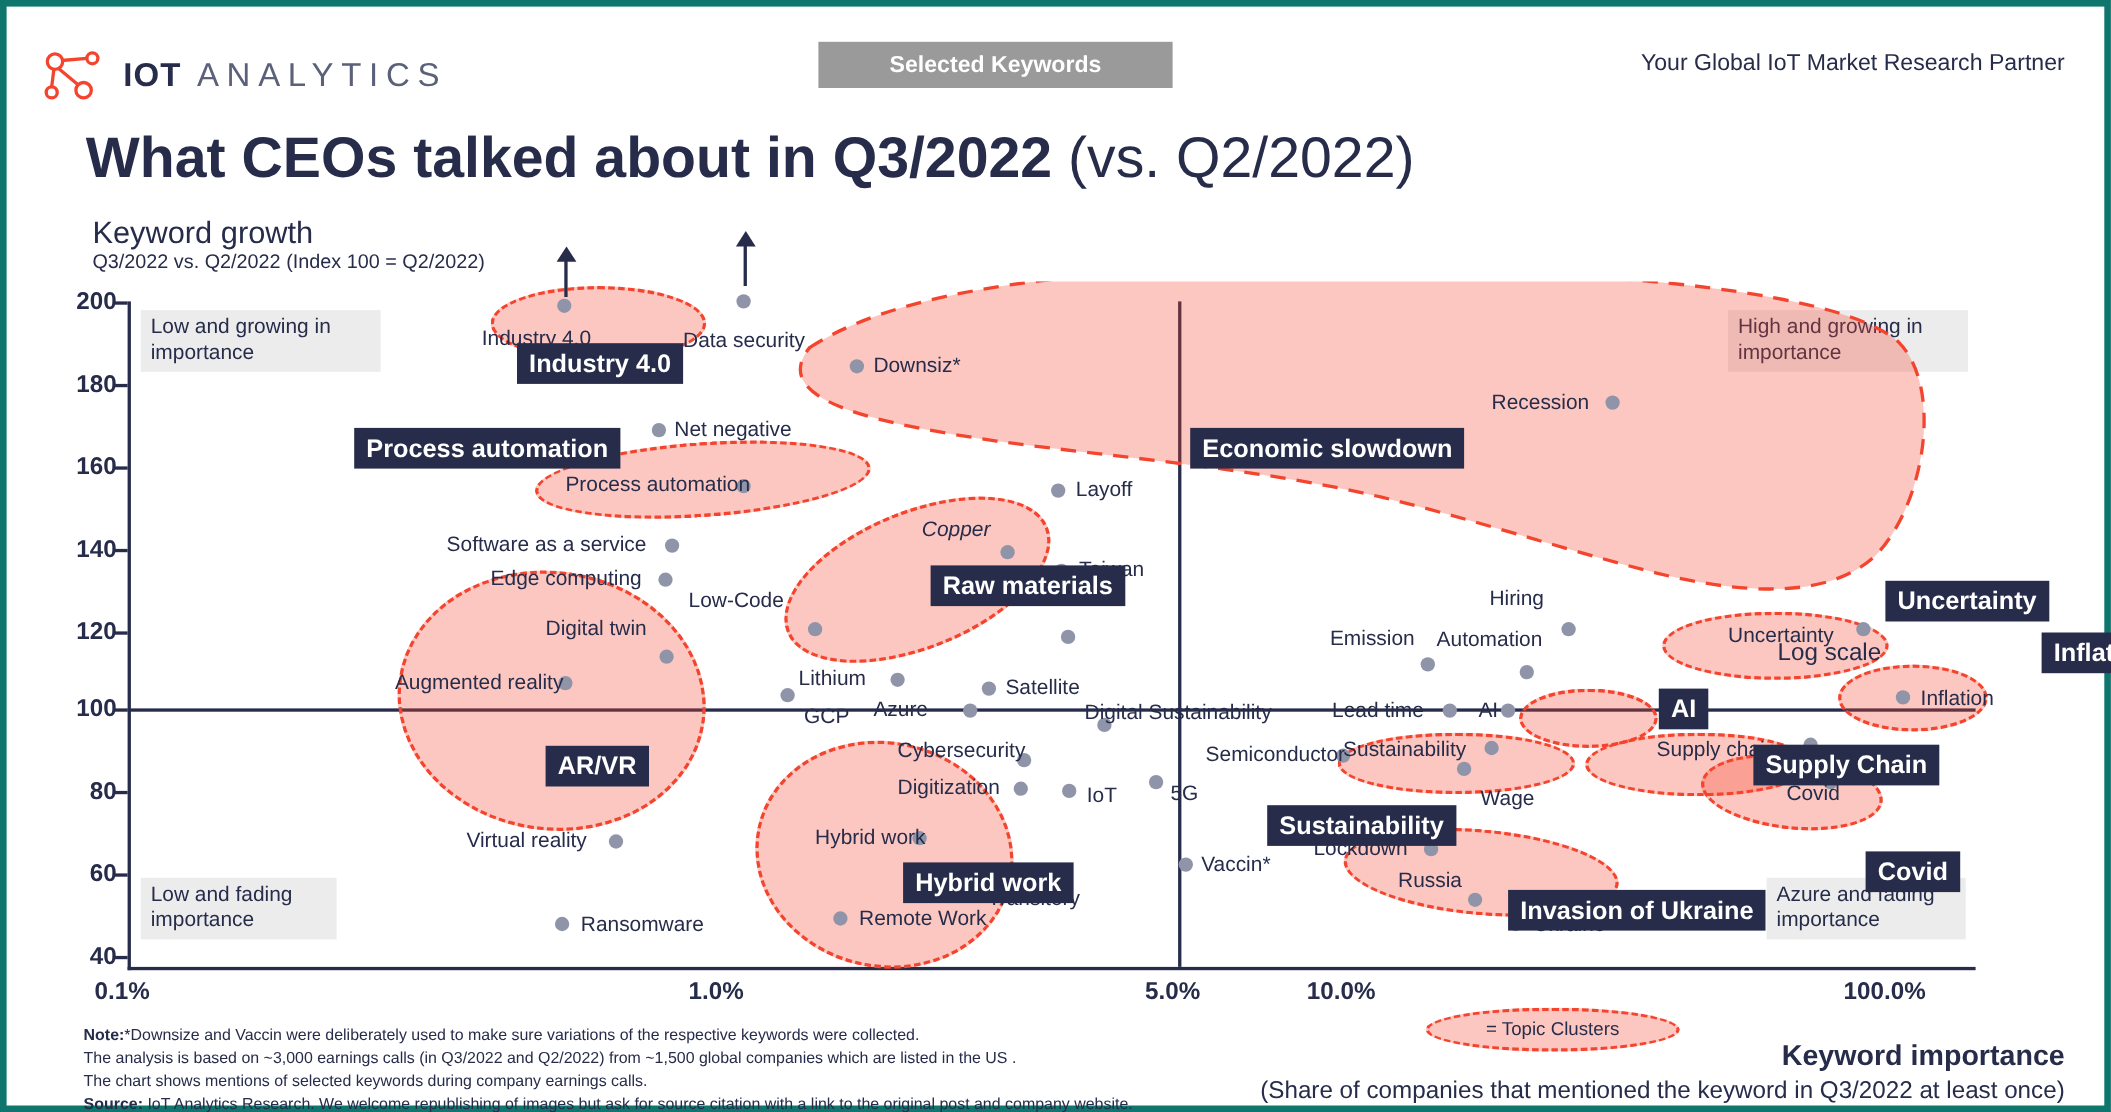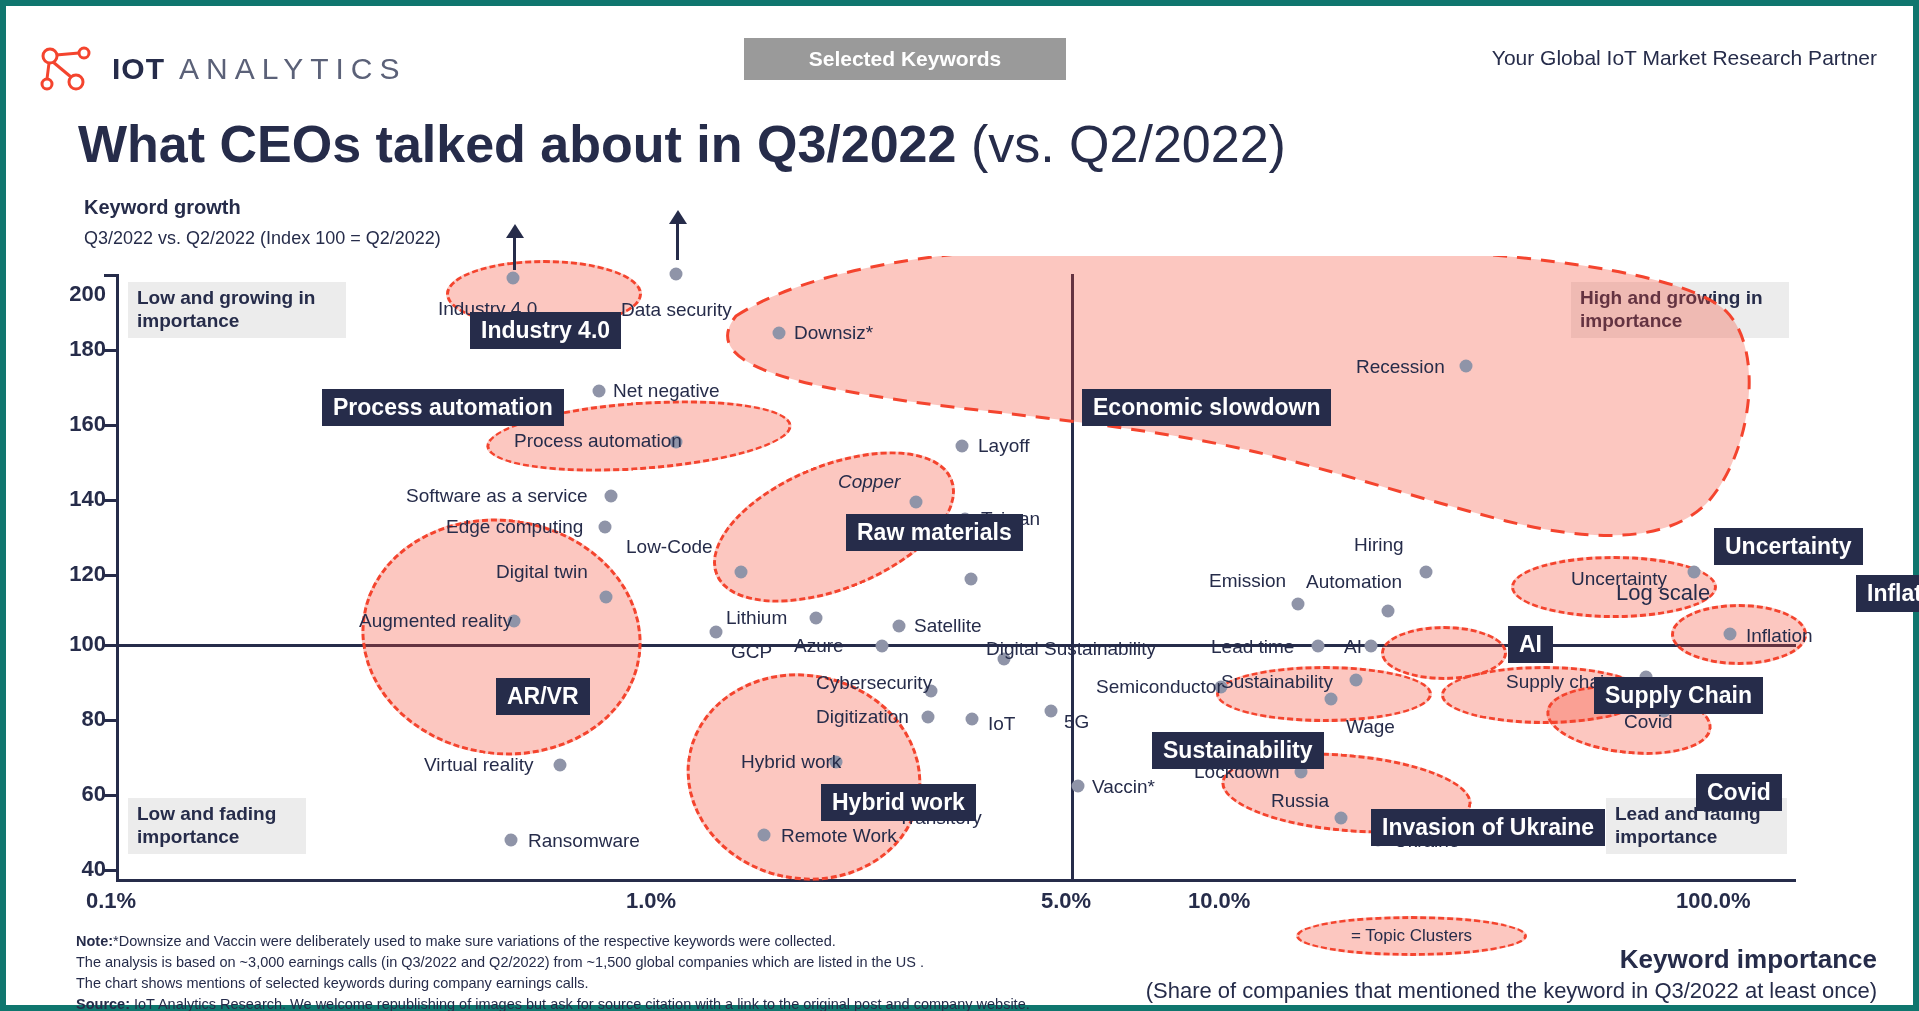--- a/index.html
+++ b/index.html
@@ -21,37 +21,37 @@
   .logo-text-analytics{font-size:30px;color:#5b6178;letter-spacing:7px;margin-left:14px;font-weight:300;}
   #selected-keywords{
     position:absolute;left:738px;top:32px;width:322px;height:42px;
     background:#9a9a9a;color:#fff;display:flex;align-items:center;justify-content:center;
     font-size:21px;font-weight:bold;
   }
   #tagline{position:absolute;right:36px;top:40px;font-size:21px;color:#262c4a;}
   #main-title{position:absolute;left:72px;top:108px;font-size:52px;color:#262c4a;}
   #main-title .bold{font-weight:bold;}
   #main-title .light{font-weight:400;}
-  #sub-title{position:absolute;left:78px;top:190px;font-size:20px;font-weight:bold;color:#262c4a;}
+  #sub-title{position:absolute;left:78px;top:190px;font-size:28px;font-weight:normal;color:#262c4a;}
   #sub-sub-title{position:absolute;left:78px;top:222px;font-size:18px;color:#262c4a;}
 
   
   #plot{
     position:absolute;left:110px;top:268px;width:1680px;height:608px;
   }
   .axis-line{position:absolute;background:#262c4a;}
   #y-axis{left:0;top:0;width:3px;height:608px;}
   #x-axis{left:0;top:605px;width:1680px;height:3px;}
   #mid-h{left:0;top:370px;width:1680px;height:3px;background:#262c4a;position:absolute;}
   #mid-v{left:955px;top:0;width:3px;height:605px;background:#262c4a;position:absolute;}
   .ytick{position:absolute;left:-68px;width:58px;text-align:right;font-size:22px;font-weight:bold;color:#262c4a;}
   .ytick-mark{position:absolute;left:-12px;width:12px;height:3px;background:#262c4a;}
   .xtick{position:absolute;top:614px;font-size:22px;font-weight:bold;color:#262c4a;}
 
-  .quad{position:absolute;background:#ececec;color:#262c4a;font-size:19px;font-weight:bold;padding:5px 9px;line-height:1.2;}
+  .quad{position:absolute;background:#ececec;color:#262c4a;font-size:19px;font-weight:normal;padding:5px 9px;line-height:1.2;}
 
   .point{position:absolute;width:13px;height:13px;border-radius:50%;background:#8f94a8;transform:translate(-50%,-50%);}
   .plabel{position:absolute;font-size:19px;color:#262c4a;white-space:nowrap;}
 
   .cluster{position:absolute;border:3px dashed #f4442e;background:rgba(244,68,46,0.30);border-radius:50%;}
 
   .tagbox{position:absolute;background:#262c4a;color:#fff;font-size:23px;font-weight:bold;padding:5px 11px;white-space:nowrap;}
 
   .arrow{position:absolute;width:0;height:0;border-left:9px solid transparent;border-right:9px solid transparent;border-bottom:14px solid #262c4a;}
   .arrowstem{position:absolute;width:3px;background:#262c4a;}
@@ -99,21 +99,21 @@
   <div id="sub-title">Keyword growth</div>
   <div id="sub-sub-title">Q3/2022 vs. Q2/2022 (Index 100 = Q2/2022)</div>
 
   <div id="plot">
 
     <div class="axis-line" id="y-axis"></div>
     <div class="axis-line" id="x-axis"></div>
     <div id="mid-h"></div>
     <div id="mid-v"></div>
 
-    <div class="ytick" style="top:-13px;margin-top:20px;">200</div>
+    <div class="ytick" style="top:-13px;">200</div>
     <div class="ytick-mark" style="top:0;"></div>
     <div class="ytick" style="top:62px;">180</div>
     <div class="ytick-mark" style="top:75px;"></div>
     <div class="ytick" style="top:137px;">160</div>
     <div class="ytick-mark" style="top:150px;"></div>
     <div class="ytick" style="top:212px;">140</div>
     <div class="ytick-mark" style="top:225px;"></div>
     <div class="ytick" style="top:287px;">120</div>
     <div class="ytick-mark" style="top:300px;"></div>
     <div class="ytick" style="top:357px;">100</div>
@@ -127,21 +127,21 @@
 
     <div class="xtick" style="left:-30px;">0.1%</div>
     <div class="xtick" style="left:510px;">1.0%</div>
     <div class="xtick" style="left:925px;">5.0%</div>
     <div class="xtick" style="left:1072px;">10.0%</div>
     <div class="xtick" style="left:1560px;">100.0%</div>
 
     <div class="quad" style="left:12px;top:8px;width:200px;">Low and growing in importance</div>
     <div class="quad" style="left:12px;top:524px;width:160px;">Low and fading importance</div>
     <div class="quad" style="left:1455px;top:8px;width:200px;">High and growing in importance</div>
-    <div class="quad" style="left:1490px;top:524px;width:163px;">Lead and fading importance</div>
+    <div class="quad" style="left:1490px;top:524px;width:163px;">Azure and fading importance</div>
 
     <div class="cluster" style="left:330px;top:-14px;width:190px;height:62px;"></div>
     <div class="cluster" style="left:370px;top:128px;width:300px;height:62px;transform:rotate(-4deg);"></div>
 
     <svg style="position:absolute;left:600px;top:-18px;width:1060px;height:300px;">
       <path d="M20,60 C120,-5 330,-15 520,-12 C760,-10 960,10 1010,55 C1050,95 1035,200 990,248 C945,292 860,282 790,265 C700,242 620,215 540,196 C430,170 300,160 190,145 C90,130 -20,110 20,60 Z" fill="rgba(244,68,46,0.30)" stroke="#f4442e" stroke-width="3" stroke-dasharray="14 10"></path>
     </svg>
 
     <div class="cluster" style="left:590px;top:190px;width:250px;height:120px;transform:rotate(-22deg);"></div>
     <div class="cluster" style="left:245px;top:245px;width:275px;height:230px;transform:rotate(8deg);"></div>

